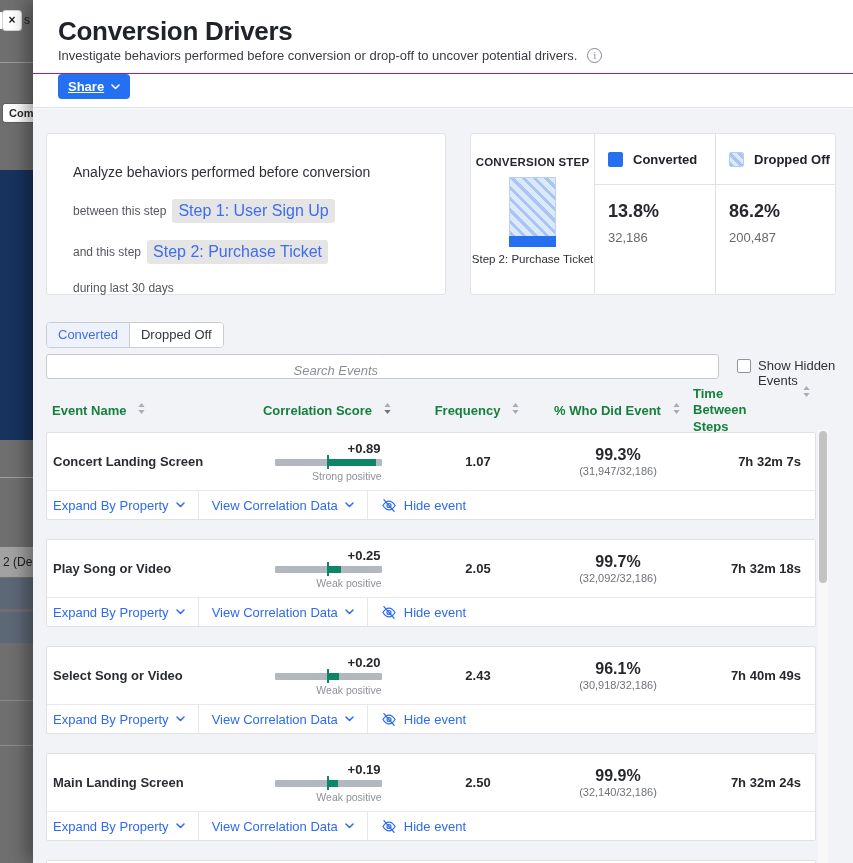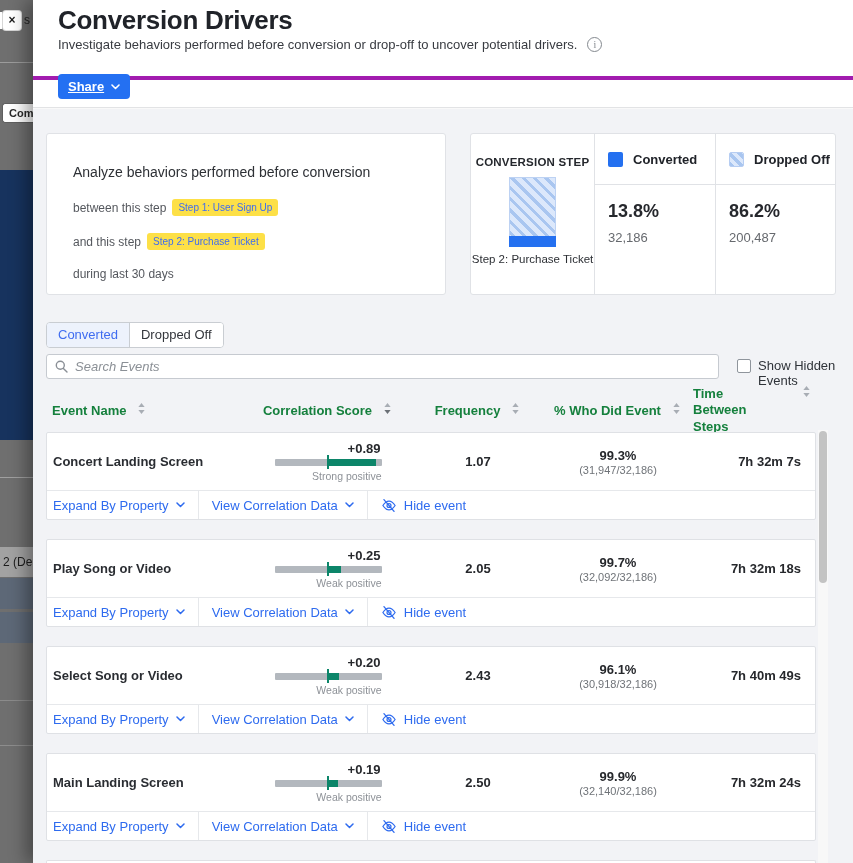--- a/index.html
+++ b/index.html
@@ -14,35 +14,35 @@
   .seg-lightband { top:547px; height:30px; background:#a2a2a2; color:#1c1c1c; font-size:12px; line-height:30px; padding-left:3px; white-space:nowrap; overflow:hidden; }
   .seg-slate1 { top:578px; height:31px; background:#5d6877; }
   .seg-slate2 { top:612px; height:31px; background:#5d6877; }
   .bg-close { position:absolute; left:3px; top:11px; width:18px; height:19px; background:#fff; border-radius:3px; box-shadow:0 0 0 1px #d6d6d6; color:#1b1b1b; font-size:12px; font-weight:700; text-align:center; line-height:18px; cursor:pointer; }
   .bg-sliver { position:absolute; left:0; top:12px; width:2px; height:17px; background:#fff; }
   .bg-s { position:absolute; left:24px; top:13px; font-size:12px; color:#222; }
   .bg-chip { position:absolute; left:2px; top:103px; width:38px; height:20px; background:#fff; border:1px solid #5f5f5f; border-right:none; border-radius:3px 0 0 3px; font-size:11px; font-weight:700; color:#2a2a2a; line-height:18px; padding-left:6px; overflow:hidden; white-space:nowrap; }
 
   
   .modal { position:absolute; left:33px; top:0; width:820px; height:863px; background:#fff; box-shadow:-7px 0 16px rgba(0,0,0,.35); }
-  .hdr { position:absolute; left:0; top:0; width:100%; height:80px; border-bottom:4px solid #a21caf; }
+  .hdr { position:absolute; left:0; top:11px; width:100%; height:63px; border-bottom:1px solid #a21caf; }
   .hdr h1 { position:absolute; left:25px; top:5px; font-size:26px; font-weight:700; color:#202329; letter-spacing:-.3px; }
   .hdr .sub { position:absolute; left:25px; top:37px; font-size:13px; color:#383b41; display:flex; align-items:center; }
   .info-i { display:inline-block; width:15px; height:15px; border:1px solid #84898f; border-radius:50%; color:#84898f; font-size:10px; line-height:13px; text-align:center; margin-left:10px; font-family:"Liberation Serif", serif; cursor:pointer; }
   .toolbar { position:absolute; left:0; top:63px; width:100%; height:45px; border-bottom:1px solid #e2e3e5; box-shadow:0 1px 2px rgba(0,0,0,.04); }
   .share-btn { position:absolute; left:25px; top:11px; height:25px; background:#2470f2; color:#fff; border:none; border-radius:4px; font-size:13px; font-weight:700; padding:0 10px; display:flex; align-items:center; gap:7px; cursor:pointer; font-family:inherit;text-decoration:underline; }
 
   .content { position:absolute; left:0; top:109px; width:100%; height:754px; background:#f2f3f6; overflow:hidden; }
 
   
   .card { background:#fff; border:1px solid #e0e2e6; border-radius:3px; }
   .analyze-card { position:absolute; left:13px; top:24px; width:400px; height:162px; padding:30px 0 0 26px; }
   .analyze-card .a-line1 { font-size:14px; color:#2d3035; margin-bottom:19px; }
   .a-row { font-size:12px; color:#54575d; margin-bottom:17px; display:flex; align-items:center; gap:6px; }
-  .step-chip { background:#fde047; color:#3f6cf0; font-size:10px; padding:3px 6px; border-radius:3px; cursor:pointer; white-space:nowrap; }
+  .step-chip { background:#e5e5e5; color:#3f6cf0; font-size:16px; padding:3px 6px; border-radius:3px; cursor:pointer; white-space:nowrap; }
 
   .conv-card { position:absolute; left:437px; top:24px; width:366px; height:162px; display:grid; grid-template-columns:123px 121px 1fr; }
   .conv-col1 { padding-top:22px; text-align:center; }
   .conv-label { font-size:11.5px; font-weight:700; letter-spacing:.2px; color:#25282d; }
   .mini-bar { width:47px; height:70px; margin:9px auto 6px auto; background:repeating-linear-gradient(45deg,#a9c6f0 0 3px,#dce8fb 3px 8px); border:1px solid #bdd2f3; position:relative; }
   .mini-bar .solid { position:absolute; left:-1px; right:-1px; bottom:-1px; height:11px; background:#2470f0; }
   .mini-caption { font-size:11.5px; color:#2c2f34; }
   .conv-col { border-left:1px solid #e0e2e6; }
   .conv-head { height:51px; display:flex; align-items:center; gap:10px; padding-left:13px; border-bottom:1px solid #e0e2e6; }
   .swatch { width:15px; height:15px; border-radius:2px; flex:0 0 auto; }
@@ -51,21 +51,21 @@
   .conv-head .lbl { font-size:13px; font-weight:700; color:#202329; }
   .conv-body { padding:16px 0 0 13px; }
   .conv-pct { font-size:18px; font-weight:600; color:#26282d; }
   .conv-count { font-size:13px; color:#66696e; margin-top:8px; }
 
   
   .tabs { position:absolute; left:13px; top:213px; display:inline-flex; height:26px; border:1px solid #c9cdd2; border-radius:4px; overflow:hidden; background:#fff; }
   .tab { font-size:13px; padding:0 11px; line-height:24px; color:#33363c; cursor:pointer; background:#fff; }
   .tab.active { background:#edf2fc; color:#3f6cf0; border-right:1px solid #c9cdd2; }
   .search-row { position:absolute; left:13px; top:245px; width:794px; height:25px; }
-  .search-box { position:absolute; left:0; top:0; width:673px; height:25px; border:1px solid #c6cad0; border-radius:3px; background:#fff; display:flex; align-items:center; padding:0 8px; gap:7px; }
+  .search-box { position:absolute; left:0; top:0; width:673px; height:25px; border:1px solid #c6cad0; border-radius:3px; background:#fff; display:flex; align-items:center; padding:0 8px; gap:7px;flex-direction:column; }
   .search-box input { border:none; outline:none; flex:1; font-size:13px; font-style:italic; color:#4a4e54; font-family:inherit; background:transparent; }
   .search-box input::placeholder { color:#8b9096; font-style:italic; }
   .cb { position:absolute; left:691px; top:5px; width:14px; height:14px; border:1px solid #8f959c; border-radius:2px; background:#fff; cursor:pointer; }
   .cb-label { position:absolute; left:712px; top:4px; font-size:13px; color:#2f3339; }
 
   
   .grid5 { display:grid; grid-template-columns:195px 172px 128px 152px 123px; }
   .thead { position:absolute; left:13px; top:277px; width:770px; align-items:center; }
   .th { font-size:13px; font-weight:600; color:#15803d; display:flex; align-items:flex-start; gap:12px; cursor:pointer; }
   .th.c { justify-content:center; }
@@ -80,21 +80,21 @@
   .evt-main { height:57px; align-items:center; }
   .evt-name { font-size:13px; font-weight:600; color:#2a2d32; padding-left:6px; }
   .corr { width:107px; margin:0 auto; }
   .corr-val { text-align:right; font-size:13px; font-weight:700; color:#26282c; padding-right:1px; }
   .track { position:relative; width:107px; height:7px; background:#b3b8be; border-radius:1px; margin:3px 0 4px 0; }
   .track .fill { position:absolute; left:50%; top:0; height:7px; background:#0c8569; }
   .track .tick { position:absolute; left:calc(50% - 1px); top:-4px; width:2px; height:14px; background:#0c8569; }
   .corr-strength { text-align:right; font-size:10.5px; color:#8d9197; }
   .freq { text-align:center; font-size:13px; font-weight:600; color:#26282c; }
   .pct { text-align:center; }
-  .pct .p1 { font-size:13px; font-weight:600; color:#26282c; }
+  .pct .p1 { font-size:16px; font-weight:600; color:#26282c; }
   .pct .p2 { font-size:11px; color:#6f7378; margin-top:1px; }
   .time { text-align:right; padding-right:16px; font-size:13px; font-weight:600; color:#26282c; }
   .evt-actions { border-top:1px solid #e6e8eb; height:29px; display:flex; align-items:stretch; }
   .action { display:flex; align-items:center; gap:7px; padding:0 13px; border-right:1px solid #e6e8eb; color:#2e6bef; font-size:13px; cursor:pointer; white-space:nowrap; }
   .action.first { padding-left:6px; }
   .action.last { border-right:none; }
   .partial-card { width:770px; height:10px; background:#fff; border:1px solid #dfe1e5; border-bottom:none; border-radius:2px 2px 0 0; }
 
   
   .sb-track { position:absolute; left:785px; top:321px; width:10px; bottom:0; background:#f8f8f8; }

